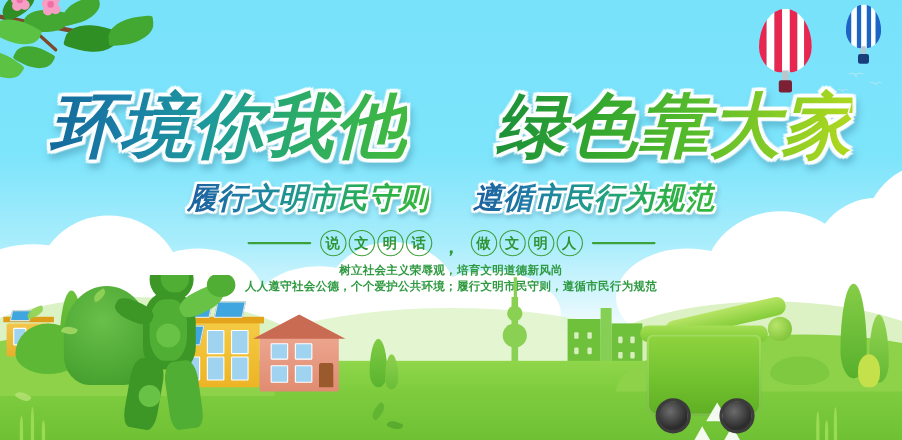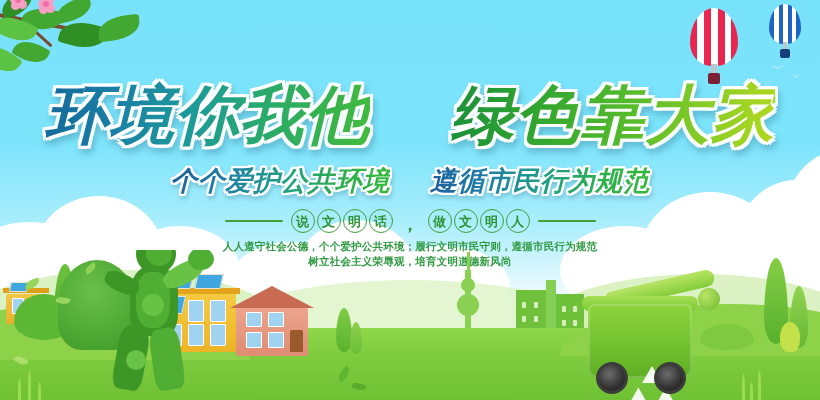--- a/index.html
+++ b/index.html
@@ -282,21 +282,21 @@
 
   <div class="textwrap">
 
     <div class="headline">
       <span class="seg seg1"><span class="fill">环境你我他</span></span>
       <span class="gap"></span>
       <span class="seg seg2"><span class="fill">绿色靠大家</span></span>
     </div>
 
     <div class="subline">
-      <span class="fill">个个爱护公共环境</span>
+      <span class="fill">履行文明市民守则</span>
       <span class="gap"></span>
       <span class="fill">遵循市民行为规范</span>
     </div>
 
     <div class="slogan">
       <div class="rule"></div>
       <div class="chars">
         <span class="ch">说</span>
         <span class="ch">文</span>
         <span class="ch">明</span>
@@ -306,22 +306,22 @@
       <div class="chars">
         <span class="ch">做</span>
         <span class="ch">文</span>
         <span class="ch">明</span>
         <span class="ch">人</span>
       </div>
       <div class="rule"></div>
     </div>
 
     <div class="body-lines">
+      <div>树立社会主义荣辱观，培育文明道德新风尚</div>
       <div>人人遵守社会公德，个个爱护公共环境；履行文明市民守则，遵循市民行为规范</div>
-      <div>树立社会主义荣辱观，培育文明道德新风尚</div>
     </div>
   </div>
 
   <div class="ground">
 
     <div class="hill" style="left:-60px;bottom:56px;width:360px;height:74px;background:#cfeeb0;opacity:.75;"></div>
     <div class="hill" style="left:200px;bottom:58px;width:420px;height:62px;background:#d9f2bd;opacity:.7;"></div>
     <div class="hill" style="left:520px;bottom:56px;width:360px;height:70px;background:#cdedac;opacity:.7;"></div>
 
     <div class="city">

